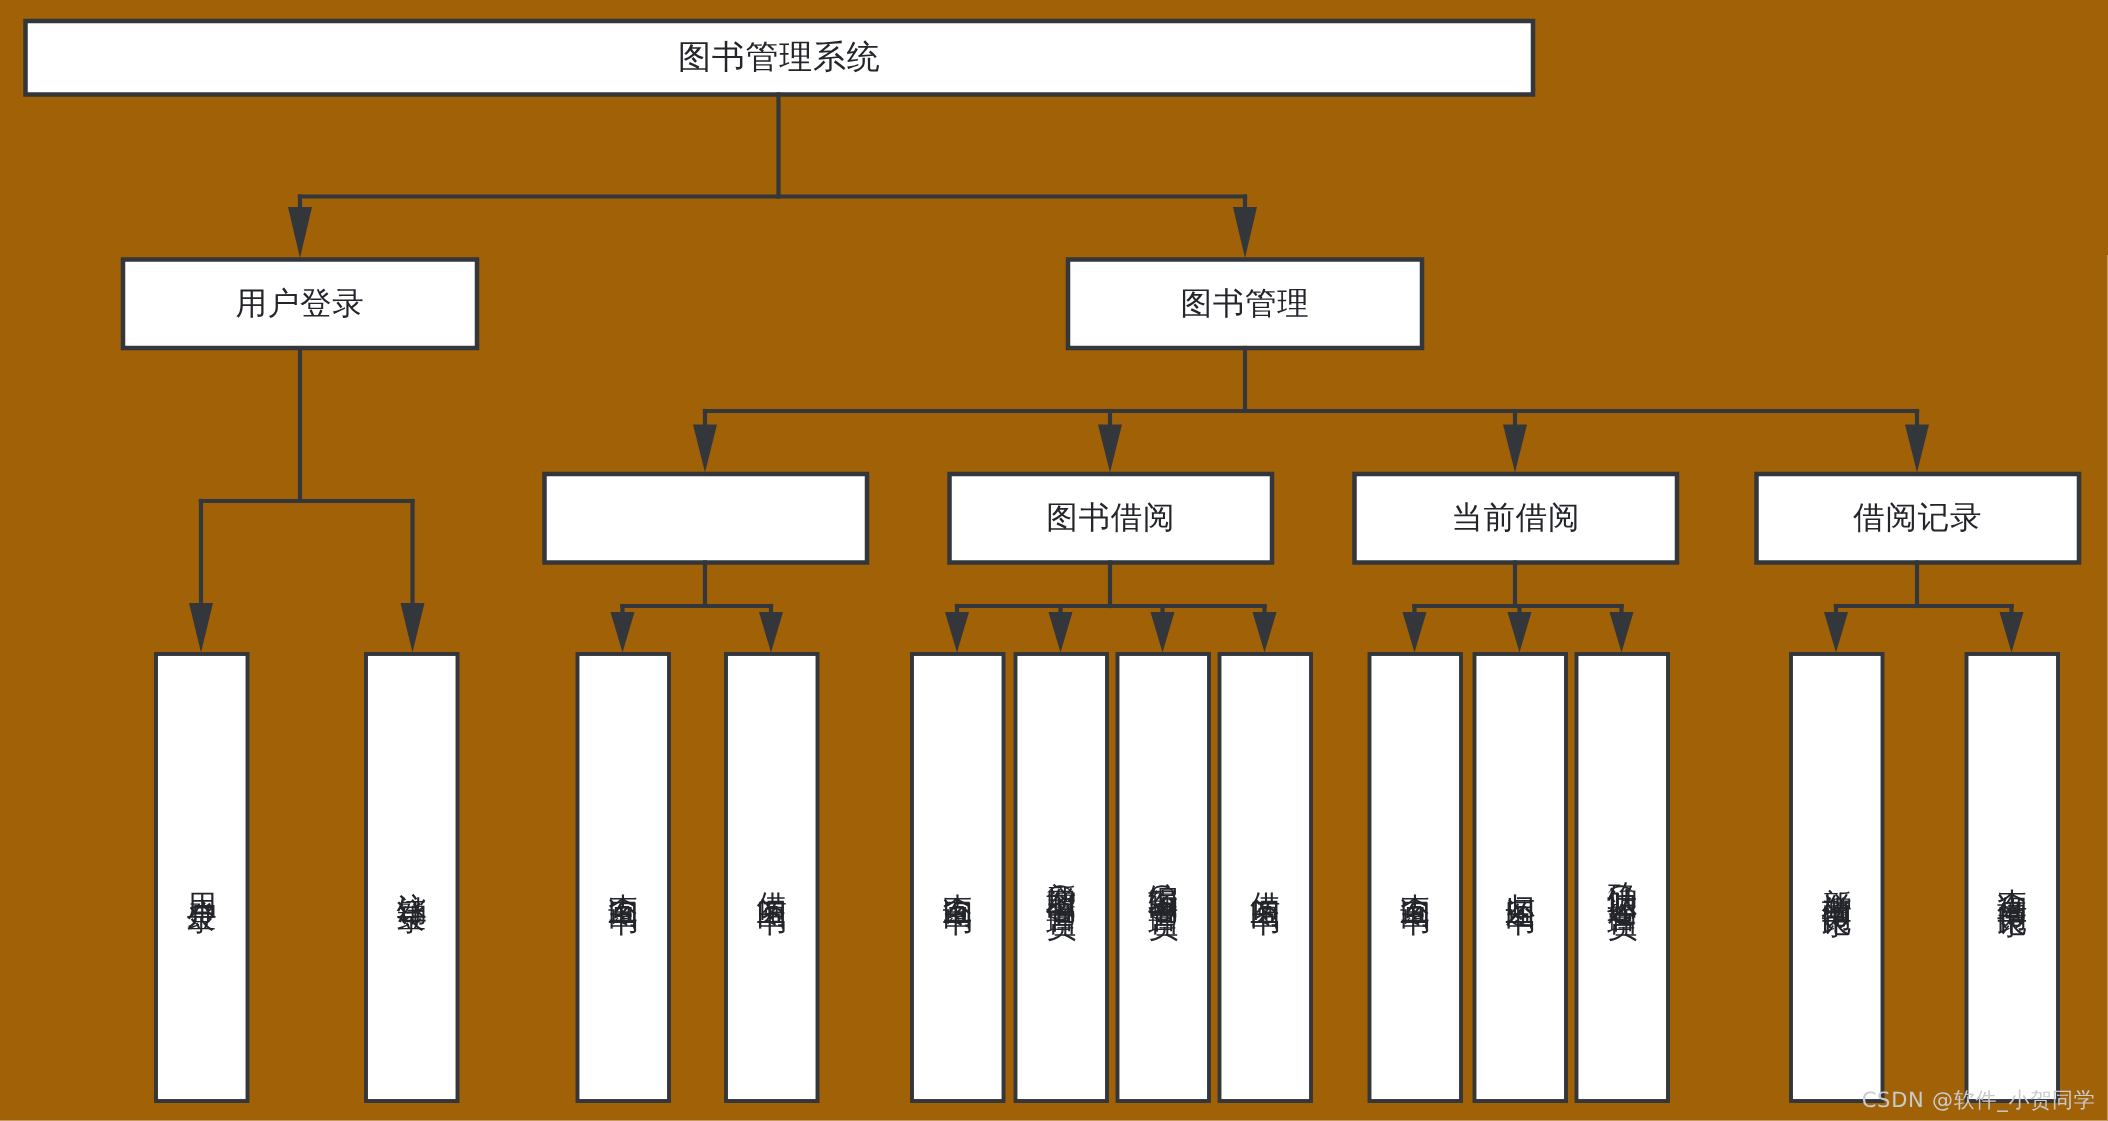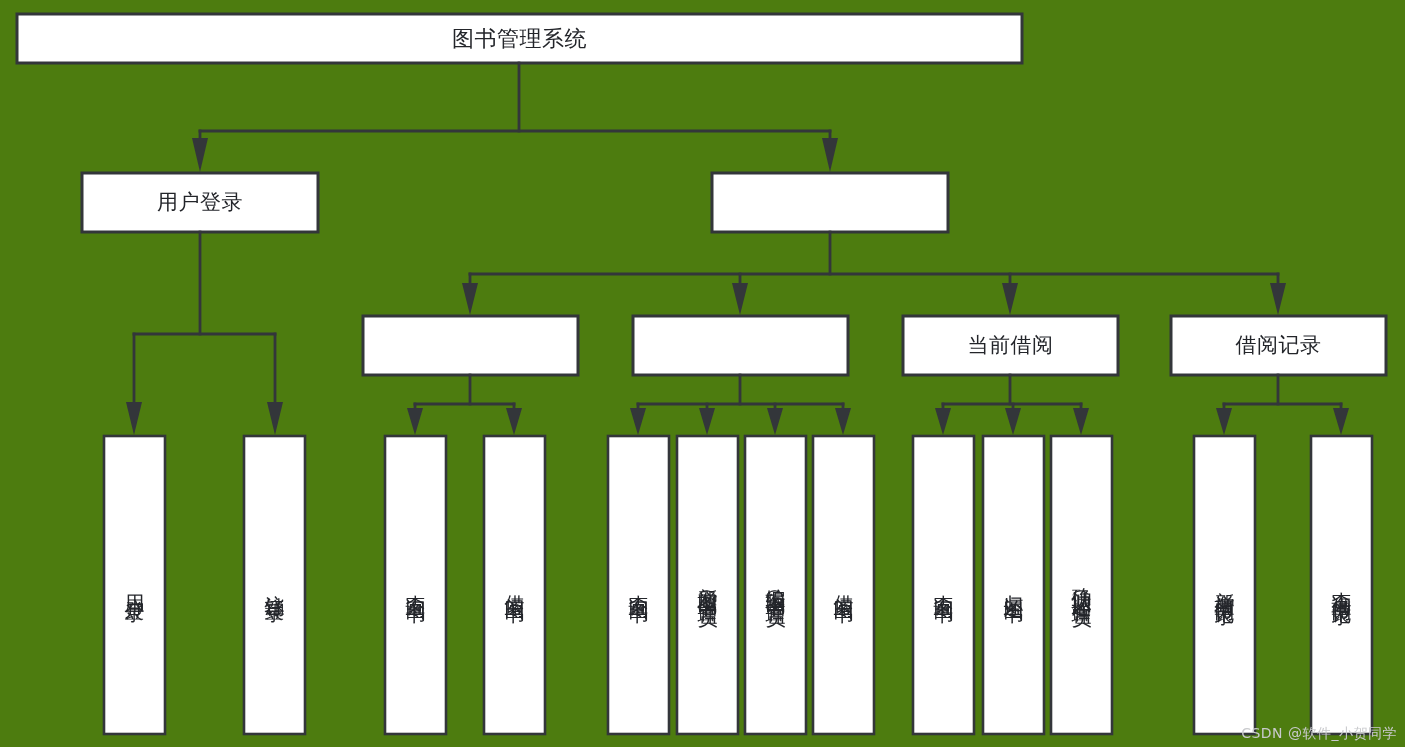--- a/index.html
+++ b/index.html
@@ -10,21 +10,21 @@
   body {
     width: 1405px;
     height: 747px;
     font-family: "DejaVu Sans", "Liberation Sans", sans-serif;
     overflow: hidden;
   }
   #diagram-root {
     position: relative;
     width: 1405px;
     height: 747px;
-    background: #4d7c0f;
+    background: #a16207;
   }
   svg#flow {
     position: absolute;
     left: 0;
     top: 0;
     width: 1405px;
     height: 747px;
   }
   .node-rect {
     fill: #ffffff;
@@ -194,21 +194,23 @@
       <path class="conn" d="M1224,404 L1224,408"></path>
       <path class="conn" d="M1341,404 L1341,408"></path>
       <polygon class="arrowhead" points="1216,408 1232,408 1224,435"></polygon>
       <polygon class="arrowhead" points="1333,408 1349,408 1341,435"></polygon>
     </g>
   </svg>
 
   <div class="node-label-h title" style="left:17px; top:14px; width:1005px; height:49px;">图书管理系统</div>
 
   <div class="node-label-h" style="left:82px; top:173px; width:236px; height:59px;">用户登录</div>
-
+  <div class="node-label-h" style="left:712px; top:173px; width:236px; height:59px;">图书管理</div>
+
+  <div class="node-label-h" style="left:633px; top:316px; width:215px; height:59px;">图书借阅</div>
   <div class="node-label-h" style="left:903px; top:316px; width:215px; height:59px;">当前借阅</div>
   <div class="node-label-h" style="left:1171px; top:316px; width:215px; height:59px;">借阅记录</div>
 
   <div class="node-label-v" style="left:104px; top:436px; width:61px; height:298px;">用户登录</div>
   <div class="node-label-v" style="left:244px; top:436px; width:61px; height:298px;">注销登录</div>
 
   <div class="node-label-v" style="left:385px; top:436px; width:61px; height:298px;">查询图书</div>
   <div class="node-label-v" style="left:484px; top:436px; width:61px; height:298px;">借阅图书</div>
 
   <div class="node-label-v" style="left:608px; top:436px; width:61px; height:298px;">查询图书</div>

